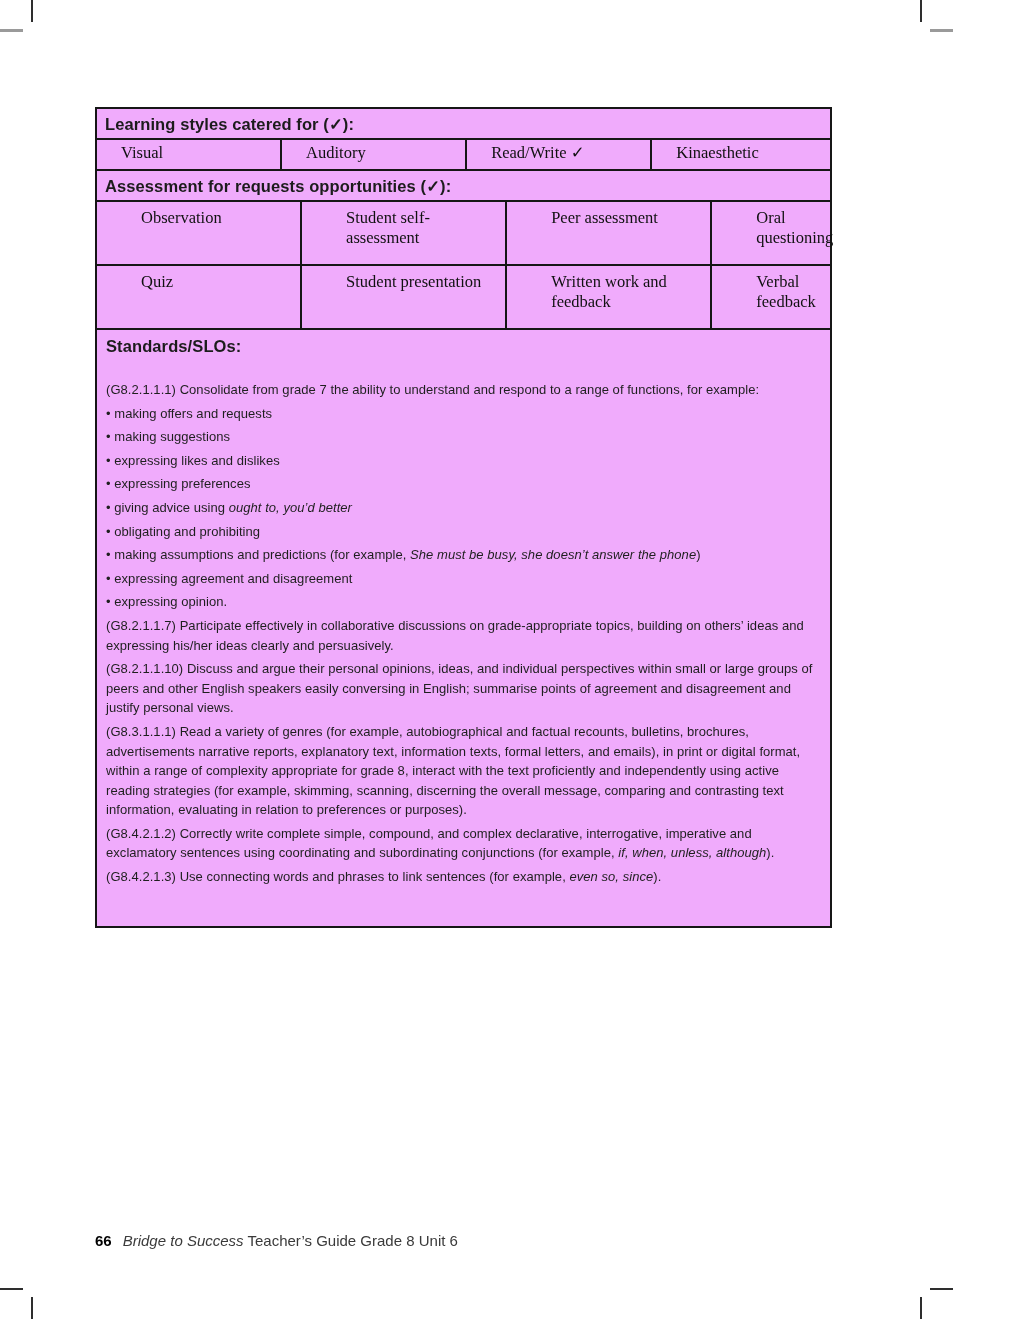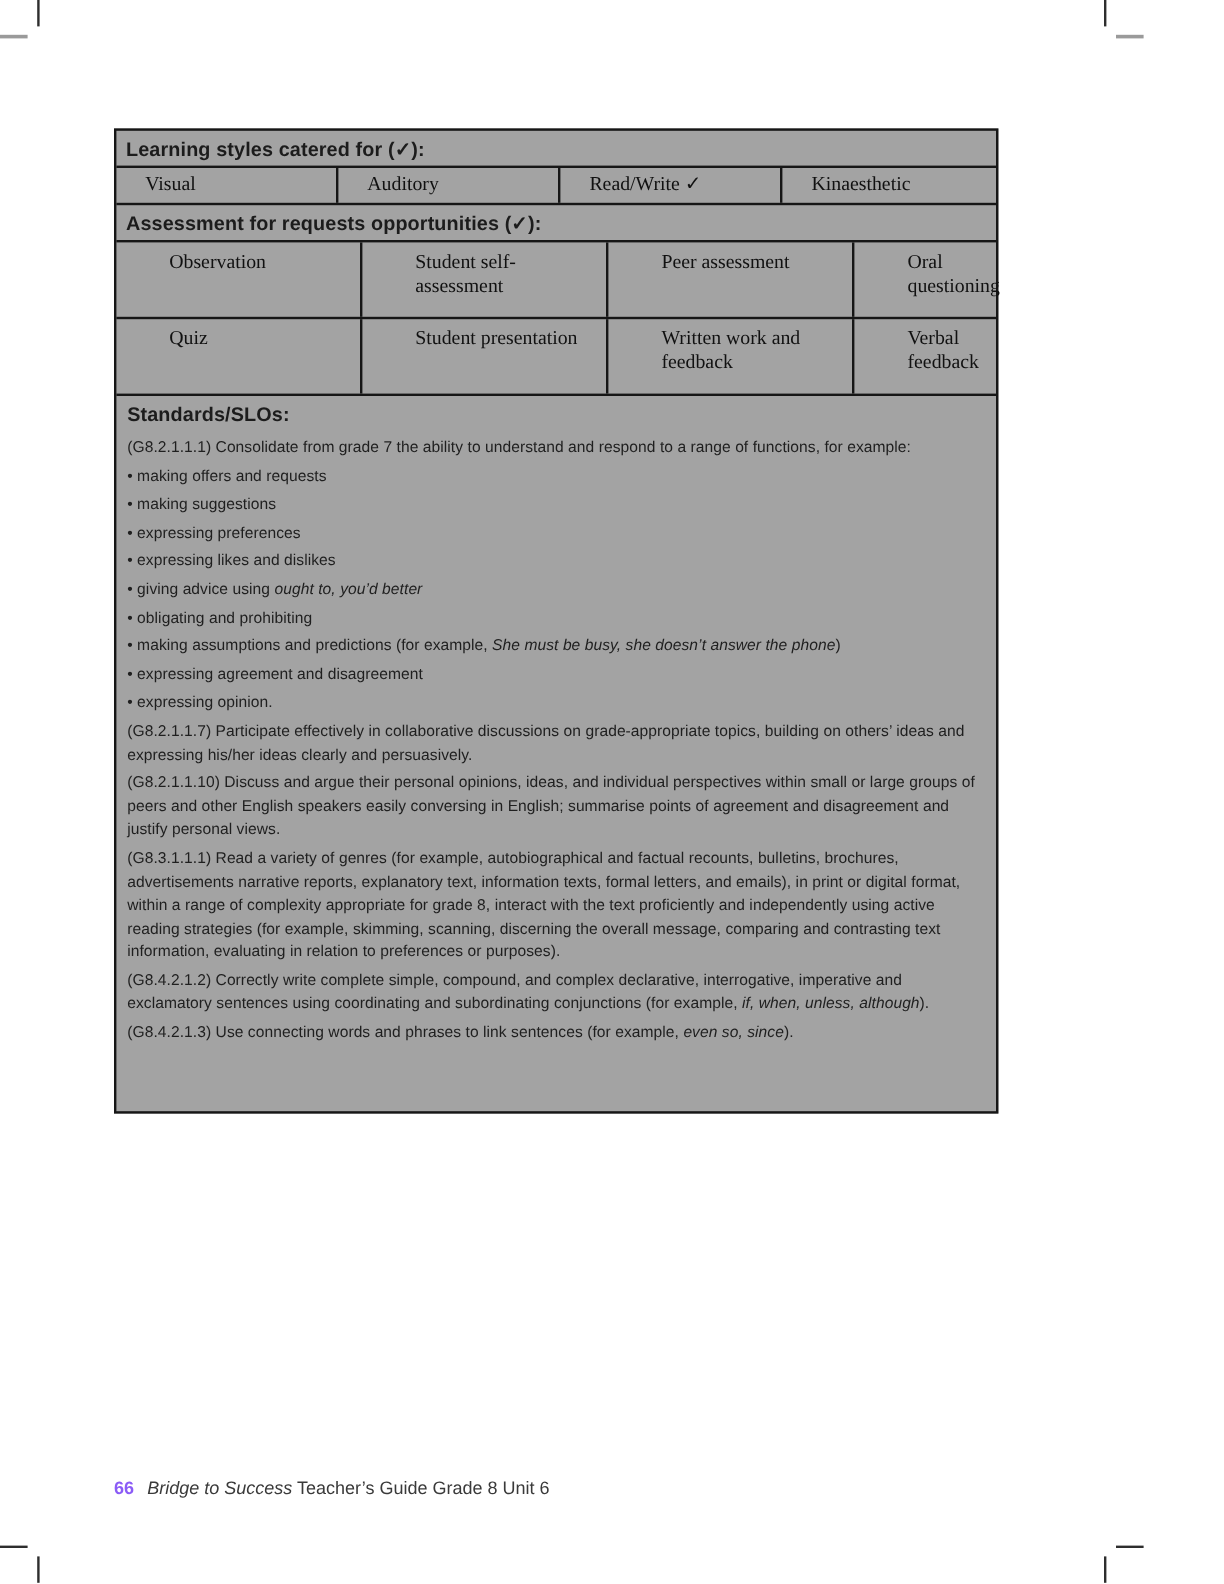--- a/index.html
+++ b/index.html
@@ -27,21 +27,21 @@
   .br-h { left: 930px; top: 1288px; }
   .br-v { left: 920px; top: 1297px; height: 23px; }
 
   
   .doc-table {
     position: absolute;
     left: 95px;
     top: 107px;
     width: 737px;
     border: 2px solid #161616;
-    background: #a3a3a3;
+    background: #f0abfc;
   }
   .t-row { display: flex; border-bottom: 2px solid #161616; }
   .t-row:last-child { border-bottom: none; }
   .t-head {
     font-weight: bold;
     font-size: 16.5px;
     padding: 6px 8px 5px 8px;
     height: 31px;
     letter-spacing: 0.1px;
   }
@@ -57,42 +57,42 @@
   .row-small .t-cell { height: 29px; }
   .row-tall .t-cell { height: 62px; padding-top: 6px; line-height: 20px; margin-left: 20px; }
 
   .standards {
     padding: 7px 9px 12px 9px;
     min-height: 596px;
   }
   .standards-header {
     font-weight: bold;
     font-size: 16.5px;
-    margin-bottom: 7px;
+    margin-bottom: 24px;
     letter-spacing: 0.1px;
   }
   .std-para {
     font-size: 13px;
     line-height: 19.6px;
     color: #1f1f1f;
     margin-bottom: 4px;
     letter-spacing: 0.05px;
   }
   .std-para .it { font-style: italic; }
 
   
   .footer {
     position: absolute;
     left: 95px;
     top: 1232px;
     font-size: 15px;
     color: #3a3a3a;
     white-space: nowrap;
   }
-  .footer .page-num { font-weight: bold; color: #8b5cf6; margin-right: 11px; }
+  .footer .page-num { font-weight: bold; color: #000000; margin-right: 11px; }
   .footer .book { font-style: italic; }
 </style>
 </head>
 <body>
 
 <div class="crop v tl-v"></div>
 <div class="crop h gray tl-h"></div>
 <div class="crop v tr-v"></div>
 <div class="crop h gray tr-h"></div>
 <div class="crop h bl-h"></div>
@@ -126,22 +126,22 @@
     <div class="t-cell">Written work and feedback</div>
     <div class="t-cell">Verbal feedback</div>
   </div>
 
   <div class="t-row standards" style="display:block;">
     <div class="standards-header">Standards/SLOs:</div>
     <div id="standards-body">
         <div class="std-para"><span>(G8.2.1.1.1) Consolidate from grade 7 the ability to understand and respond to a range of functions, for example:</span></div>
         <div class="std-para"><span>• </span><span>making offers and requests</span></div>
         <div class="std-para"><span>• </span><span>making suggestions</span></div>
+        <div class="std-para"><span>• </span><span>expressing likes and dislikes</span></div>
         <div class="std-para"><span>• </span><span>expressing preferences</span></div>
-        <div class="std-para"><span>• </span><span>expressing likes and dislikes</span></div>
         <div class="std-para"><span>• </span><span>giving advice using </span><span class="it">ought to, you’d better</span></div>
         <div class="std-para"><span>• </span><span>obligating and prohibiting</span></div>
         <div class="std-para"><span>• </span><span>making assumptions and predictions (for example, </span><span class="it">She must be busy, she doesn’t answer the phone</span><span>)</span></div>
         <div class="std-para"><span>• </span><span>expressing agreement and disagreement</span></div>
         <div class="std-para"><span>• </span><span>expressing opinion.</span></div>
         <div class="std-para"><span>(G8.2.1.1.7) Participate effectively in collaborative discussions on grade-appropriate topics, building on others’ ideas and expressing his/her ideas clearly and persuasively.</span></div>
         <div class="std-para"><span>(G8.2.1.1.10) Discuss and argue their personal opinions, ideas, and individual perspectives within small or large groups of peers and other English speakers easily conversing in English; summarise points of agreement and disagreement and justify personal views.</span></div>
         <div class="std-para"><span>(G8.3.1.1.1) Read a variety of genres (for example, autobiographical and factual recounts, bulletins, brochures, advertisements narrative reports, explanatory text, information texts, formal letters, and emails), in print or digital format, within a range of complexity appropriate for grade 8, interact with the text proficiently and independently using active reading strategies (for example, skimming, scanning, discerning the overall message, comparing and contrasting text information, evaluating in relation to preferences or purposes).</span></div>
         <div class="std-para"><span>(G8.4.2.1.2) Correctly write complete simple, compound, and complex declarative, interrogative, imperative and exclamatory sentences using coordinating and subordinating conjunctions (for example, </span><span class="it">if, when, unless, although</span><span>).</span></div>
         <div class="std-para"><span>(G8.4.2.1.3) Use connecting words and phrases to link sentences (for example, </span><span class="it">even so, since</span><span>).</span></div>

